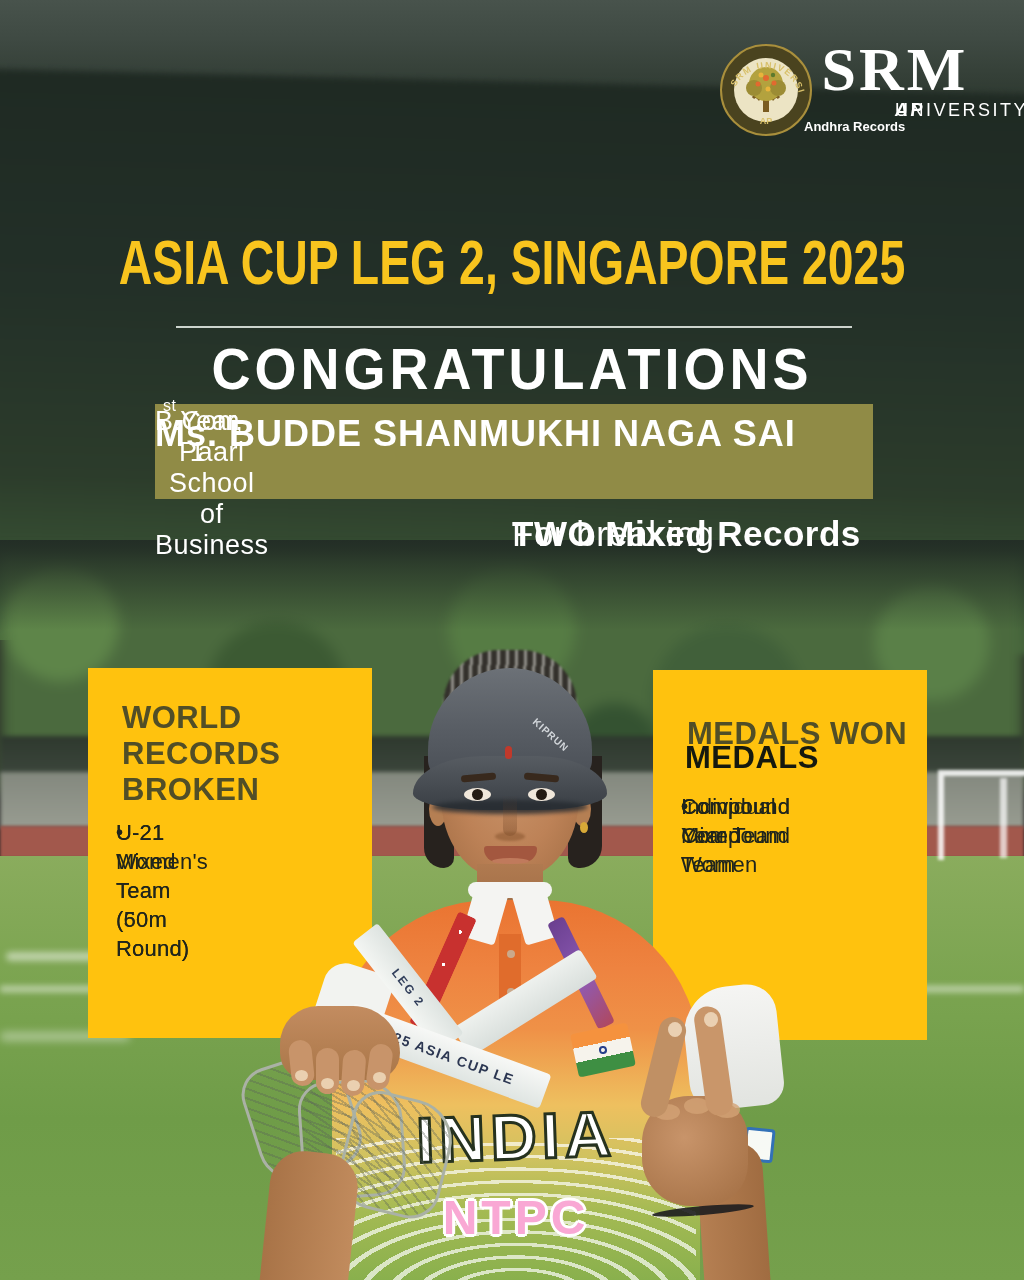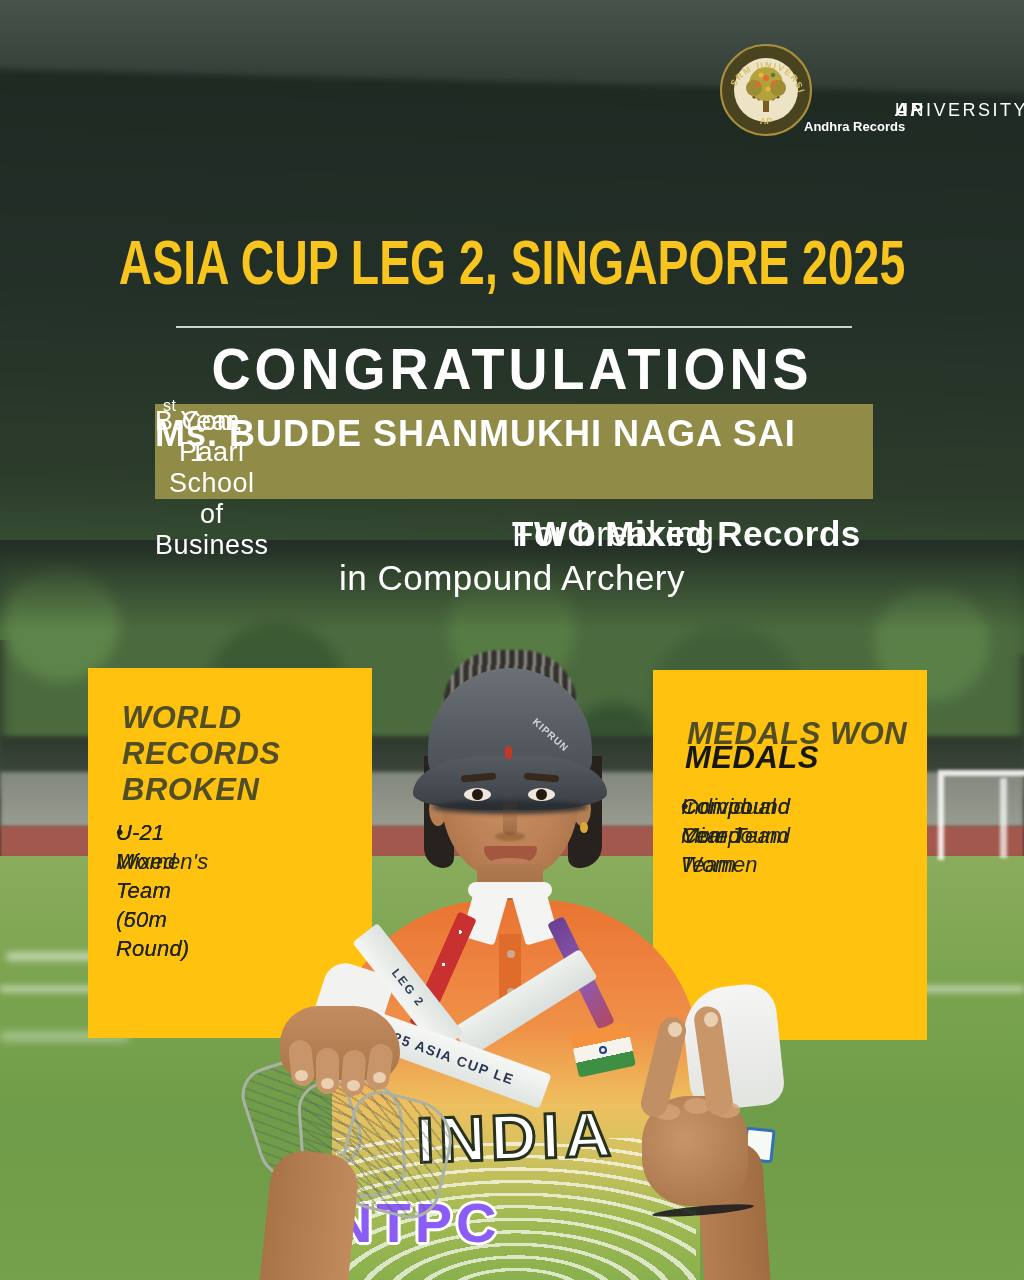--- a/index.html
+++ b/index.html
@@ -35,21 +35,21 @@
   .grass{left:0;top:856px;width:1024px;height:424px;
     background:linear-gradient(180deg,#8aac5d 0%,#7ba450 30%,#6f9c48 62%,#75a04c 100%);}
   .gline{left:0;top:986px;width:1024px;height:6px;background:rgba(255,255,255,.55);filter:blur(3px);}
   .gdash1{left:6px;top:952px;width:170px;height:9px;background:rgba(255,255,255,.5);border-radius:5px;filter:blur(3px);}
   .gdash2{left:0;top:1032px;width:130px;height:9px;background:rgba(255,255,255,.4);border-radius:5px;filter:blur(4px);}
   .goal{left:938px;top:770px;width:130px;height:90px;border:6px solid rgba(255,255,255,.85);
     border-bottom:none;filter:blur(1.5px);}
   .goal-mid{left:1000px;top:778px;width:7px;height:80px;background:rgba(255,255,255,.7);filter:blur(1.5px);}
 
   
-  .box{width:284px;height:370px;background:#ffc20e;z-index:20;font-style:italic;}
+  .box{width:284px;height:370px;background:#ffc20e;z-index:20;}
   .box-left{left:88px;top:668px;}
   .box-right{left:653px;top:670px;width:274px;}
   .box-head{position:absolute;left:34px;top:32px;font-size:31px;line-height:1.16;font-weight:800;
     color:#514e27;letter-spacing:.5px;white-space:pre-line;}
   .silver{position:absolute;left:32px;top:70px;font-size:31px;font-weight:800;color:#15190f;letter-spacing:.5px;}
   .bullets{position:absolute;left:28px;right:12px;}
   .box-left .bullets{top:150px;}
   .box-right .bullets{top:122px;}
   .bullet{position:relative;display:flex;gap:8px;margin-bottom:30px;
     font-size:22px;line-height:1.32;color:#20251d;font-weight:500;}
@@ -108,22 +108,22 @@
   .ribbon3{left:392px;top:918px;width:32px;height:140px;transform:rotate(-38deg);border-radius:4px;
     background:linear-gradient(90deg,#f4f6f3,#dde3e0);z-index:3;display:flex;align-items:center;justify-content:center;}
   .ribbon3 span{position:relative;transform:rotate(90deg);font-size:12px;font-weight:700;color:#33405c;letter-spacing:2px;white-space:nowrap;}
   .ribbon-main{left:348px;top:1002px;width:210px;height:36px;transform:rotate(20deg);transform-origin:left center;
     background:linear-gradient(180deg,#f7f8f6,#dfe5e2);border-radius:4px;z-index:3;
     display:flex;align-items:center;}
   .ribbon-main span{position:relative;padding-left:30px;font-size:14px;font-weight:700;color:#2c3752;letter-spacing:1.5px;white-space:nowrap;}
   .india{left:332px;top:1100px;width:368px;text-align:center;z-index:2;
     font-size:64px;font-weight:800;color:#fff;letter-spacing:5px;
     -webkit-text-stroke:3px #26321f;transform:rotate(-2deg);}
-  .ntpc{left:332px;top:1190px;width:368px;text-align:left;z-index:2;
-    font-size:56px;font-weight:800;color:#8b5cf6;letter-spacing:4px;
+  .ntpc{left:332px;top:1190px;width:368px;text-align:center;z-index:2;
+    font-size:48px;font-weight:800;color:#f9a8d4;letter-spacing:4px;
     text-shadow:-3px 0 #fff,3px 0 #fff,0 -3px #fff,0 3px #fff,-2px -2px #fff,2px 2px #fff,-2px 2px #fff,2px -2px #fff;}
   .waves{left:336px;top:1138px;width:360px;height:142px;z-index:2;opacity:.8;
     background:repeating-radial-gradient(ellipse 430px 200px at 50% 118%,rgba(255,255,255,0) 0 20px,rgba(255,255,255,.85) 20px 27px);}
   .flag{left:574px;top:1028px;width:58px;height:44px;transform:rotate(-12deg);border-radius:4px;z-index:2;
     background:linear-gradient(180deg,#f5923e 0 33%,#f6f3ec 33% 66%,#3e8f43 66% 100%);}
   .flag-chakra{left:25px;top:18px;width:8px;height:8px;border-radius:50%;border:2px solid #28408c;}
   .sleeve-l{left:316px;top:966px;width:68px;height:88px;background:#f2f3f0;border-radius:22px 10px 30px 30px;transform:rotate(18deg);z-index:2;}
   .medal{width:104px;height:118px;z-index:4;border:3px solid #aab1a5;
     background:linear-gradient(145deg,#e5e9e2 0%,#bcc3b7 58%,#9aa195 100%);
     border-radius:28px 42px 30px 36px;
@@ -335,20 +335,21 @@
     <circle cx="41" cy="31" r="2.5" fill="#e9b43c"></circle>
       <circle cx="53" cy="31" r="2.2" fill="#5c7a2e"></circle>
     <defs>
         <path id="ringTop" d="M 13,50 A 34,34 0 0 1 79,50"></path>
       </defs>
     <text font-size="9" font-weight="bold" fill="#d8c06a" letter-spacing="1.5" font-family="Liberation Sans, sans-serif">
       <textPath href="#ringTop" startOffset="8%">SRM UNIVERSITY</textPath>
     </text>
     <text x="46" y="80" text-anchor="middle" font-size="9" font-weight="bold" fill="#d8c06a" font-family="Liberation Sans, sans-serif">AP</text>
   </svg>
+  <div class="hdr wordmark">SRM</div>
   <div class="hdr wordmark-sub">
     <span>UNIVERSITY</span>
     <i>AP</i>
   </div>
   <div class="hdr tagline-row">
     <span class="tagline-line"></span>
     <span class="tagline">Andhra Records</span>
   </div>
 
   <div class="hdr title">ASIA CUP LEG 2, SINGAPORE 2025</div>
@@ -361,15 +362,14 @@
       <span>B.Com 1</span>
         <sup>st</sup>
         <span> Year, Paari School of Business</span>
     </div>
   </div>
 
   <div class="hdr ach1">
     <span>For breaking </span>
       <b>TWO Mixed Records</b>
   </div>
-  <div class="hdr ach2">in Compound Archery</div>
 
 </div>
 
 </body></html>

